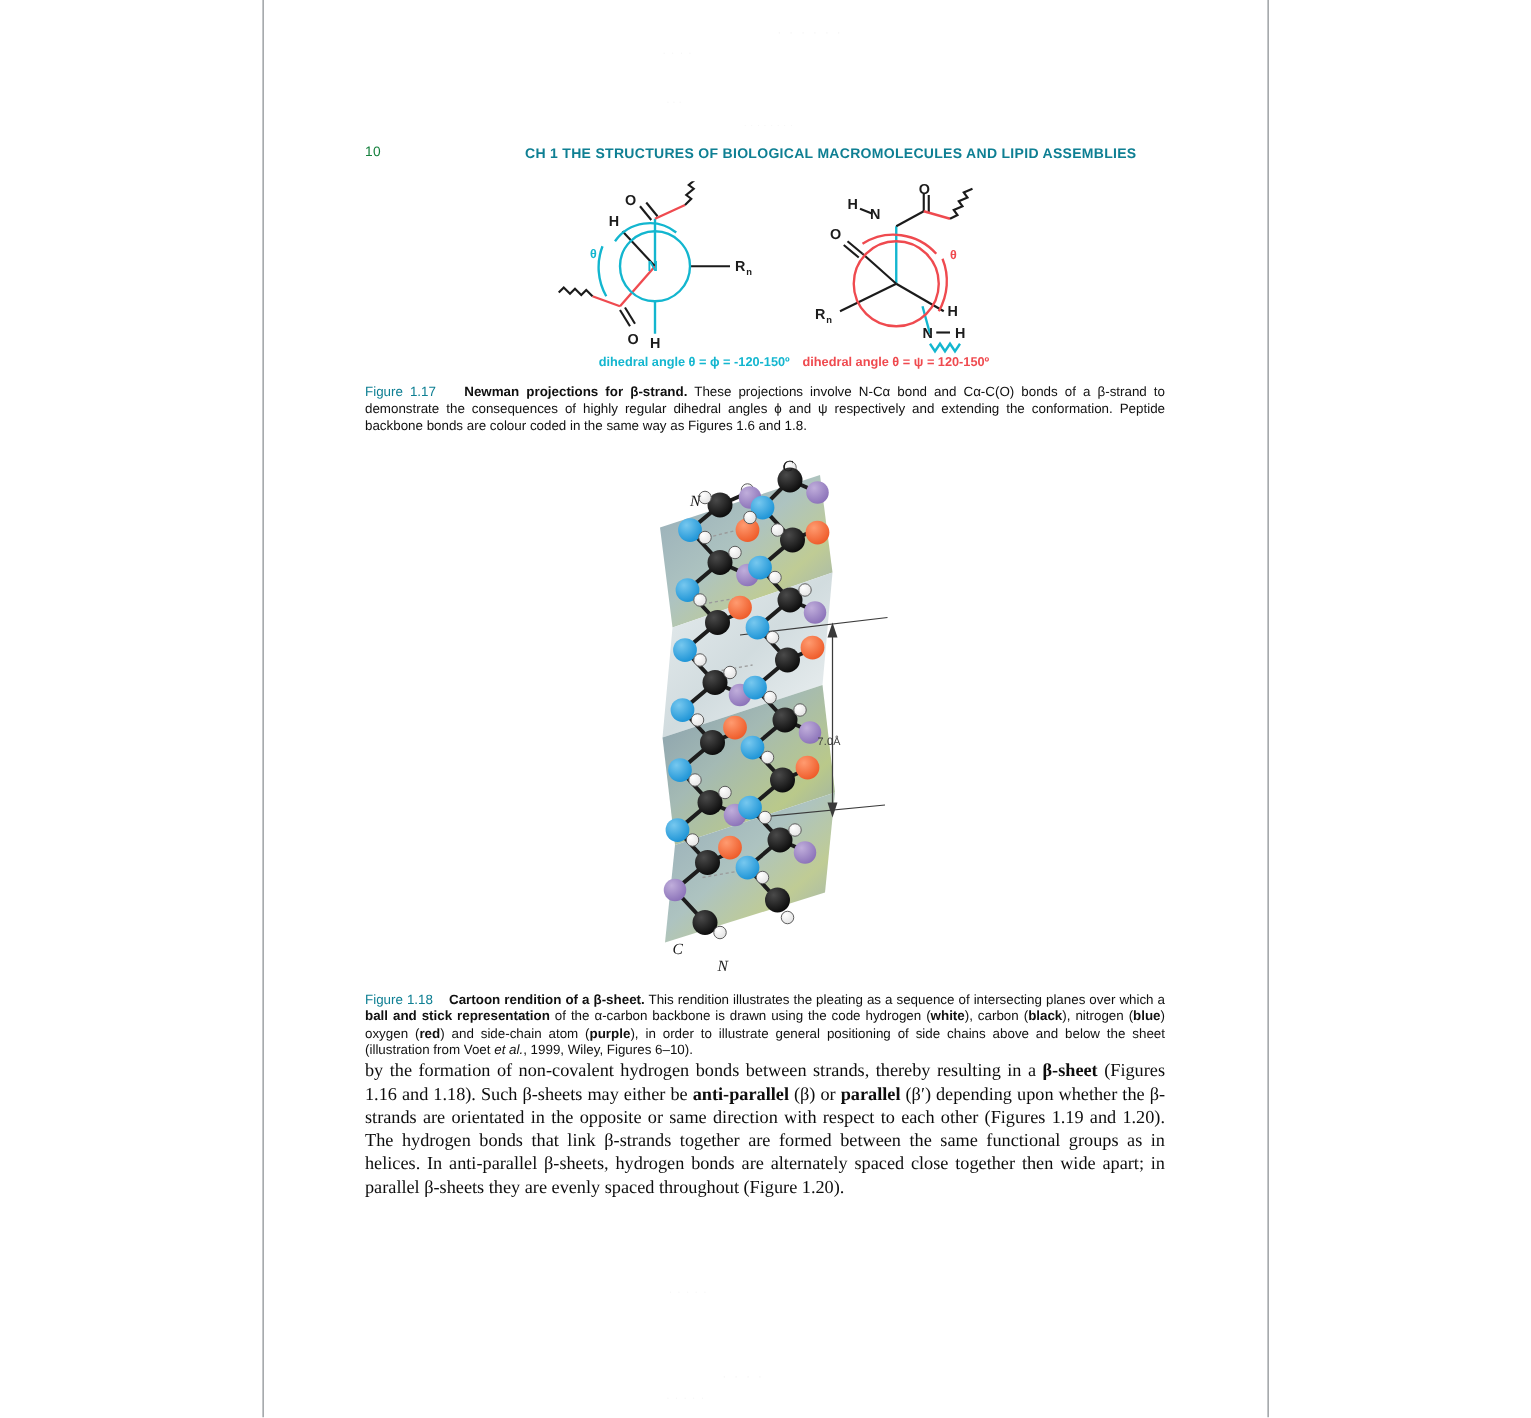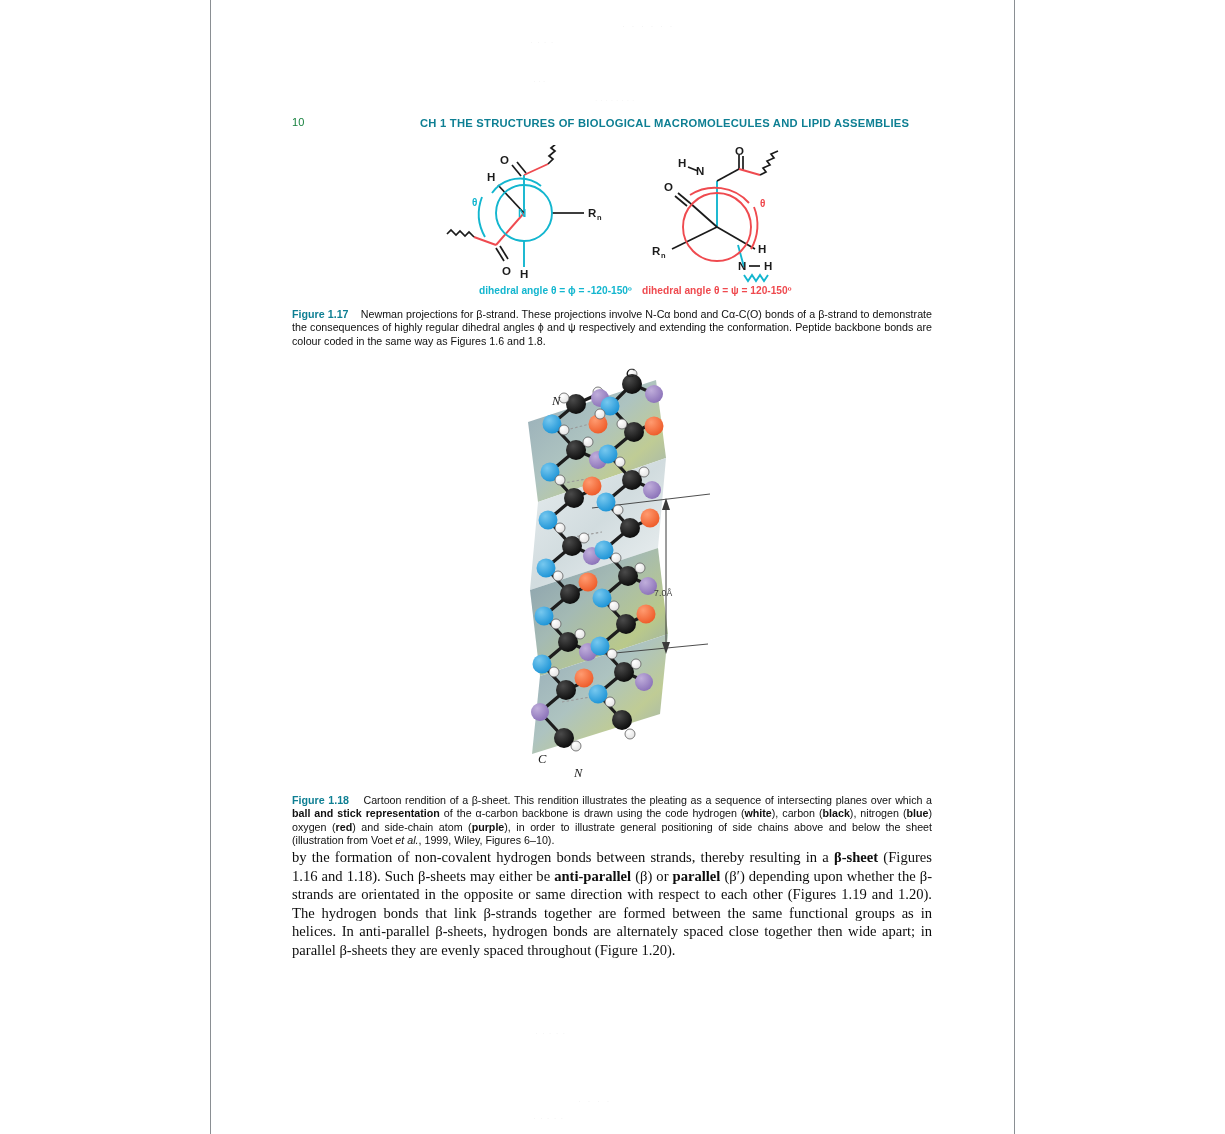--- a/index.html
+++ b/index.html
@@ -93,23 +93,23 @@
     left: 292px;
     width: 640px;
     font-family: "Liberation Sans", sans-serif;
     font-size: 10.7px;
     line-height: 13.4px;
     color: #101010;
     text-align: justify;
   }
   .caption .figlabel {
     color: #0e7f93;
-    font-weight: bold;
-  }
-  .caption .figtitle { font-weight: normal; }
+    font-weight: normal;
+  }
+  .caption .figtitle { font-weight: bold; }
   .caption b { font-weight: bold; }
   .caption i { font-style: italic; }
 
   #fig117-caption { top: 308px; }
   #fig118-caption { top: 794px; }
 
   #body-text {
     position: absolute;
     left: 292px;
     top: 848px;

